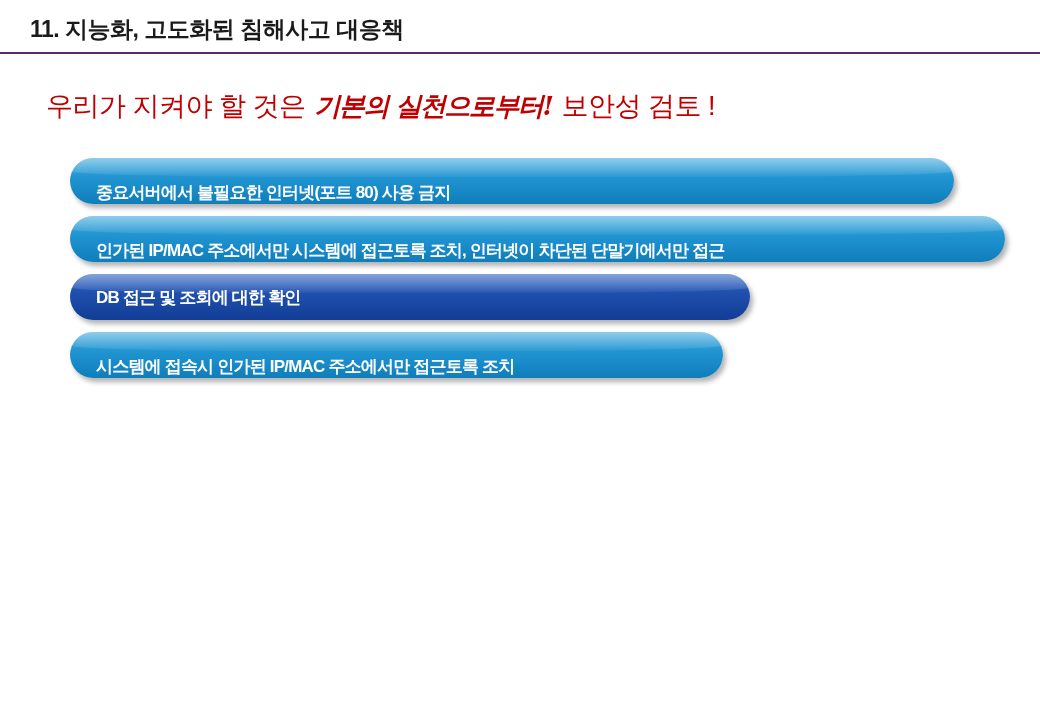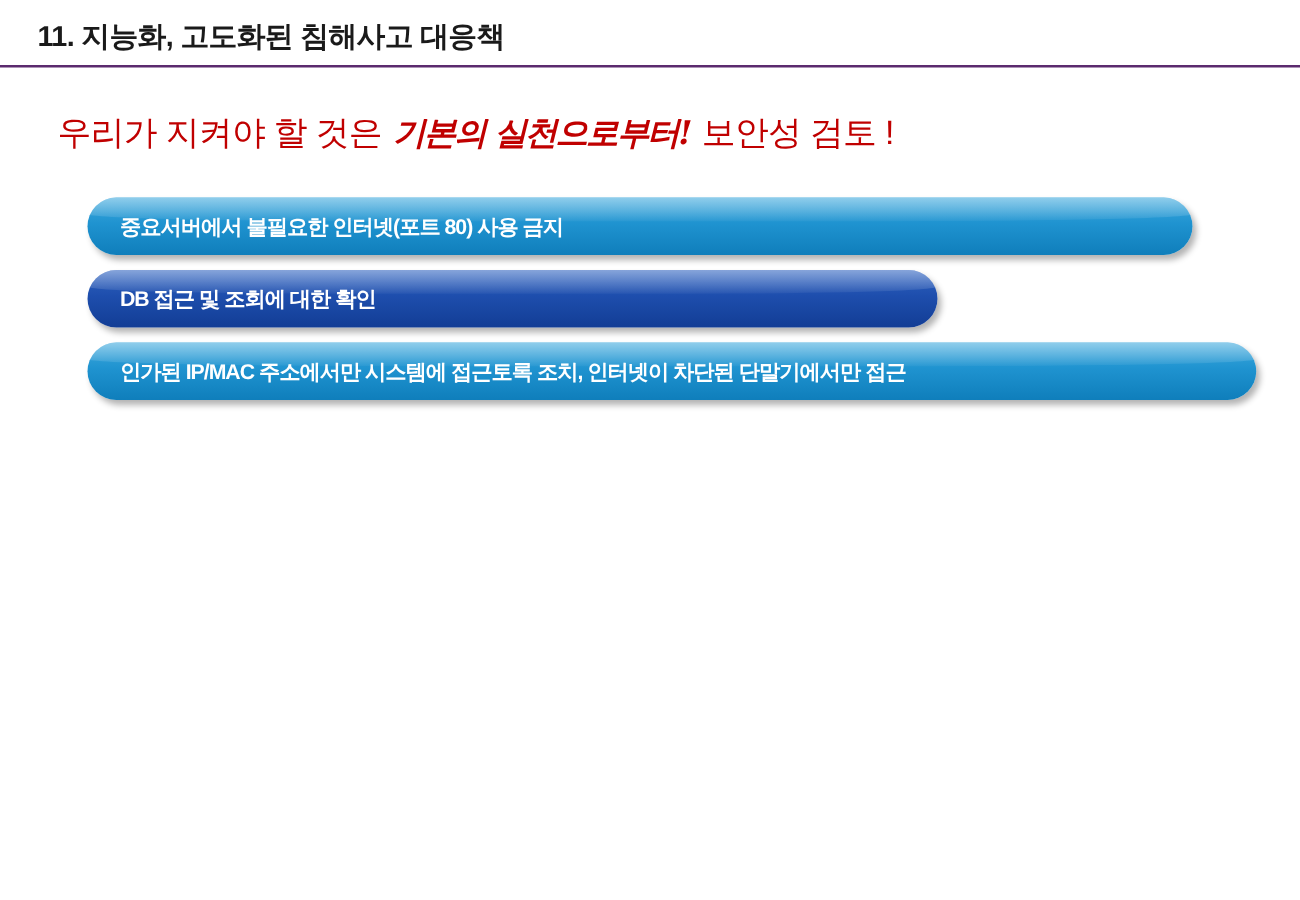--- a/index.html
+++ b/index.html
@@ -95,21 +95,21 @@
   .bar-label {
     position: relative;
     z-index: 2;
     color: #ffffff;
     font-size: 17px;
     font-weight: bold;
     letter-spacing: -0.8px;
     white-space: nowrap;
   }
   
-  .c-cyan   { background: linear-gradient(to bottom, #3fa9dd 0%, #1f93d0 45%, #0f7ebb 100%); }
+  .c-cyan   { background: linear-gradient(to bottom, #3fa9dd 0%, #1f93d0 45%, #0f7ebb 100%); align-items: flex-end; }
   .c-navy   { background: linear-gradient(to bottom, #2f63c0 0%, #1e4ead 45%, #123d95 100%); }
 </style>
 </head>
 <body>
 
 <div>
   <div class="slide-title">11. 지능화, 고도화된 침해사고 대응책</div>
   <div class="title-rule"></div>
 </div>
 
@@ -117,22 +117,27 @@
   <span class="plain">우리가 지켜야 할 것은 </span><span class="script">기본의 실천으로부터!</span><span class="plain"> 보안성 검토 !</span>
 </div>
 
 <div class="bars" id="bars">
     <div class="bar-row">
       <div class="bar c-cyan" style="width: 884px;">
         <span class="bar-label">중요서버에서 불필요한 인터넷(포트 80) 사용 금지</span>
       </div>
     </div>
     <div class="bar-row">
+      <div class="bar c-cyan" style="width: 935px;">
+        <span class="bar-label">인가된 IP/MAC 주소에서만 시스템에 접근토록 조치, 인터넷이 차단된 단말기에서만 접근</span>
+      </div>
+    </div>
+    <div class="bar-row">
       <div class="bar c-navy" style="width: 680px;">
         <span class="bar-label">DB 접근 및 조회에 대한 확인</span>
       </div>
     </div>
     <div class="bar-row">
-      <div class="bar c-cyan" style="width: 935px;">
-        <span class="bar-label">인가된 IP/MAC 주소에서만 시스템에 접근토록 조치, 인터넷이 차단된 단말기에서만 접근</span>
+      <div class="bar c-cyan" style="width: 653px;">
+        <span class="bar-label">시스템에 접속시 인가된 IP/MAC 주소에서만 접근토록 조치</span>
       </div>
     </div>
   </div>
 
 </body></html>

